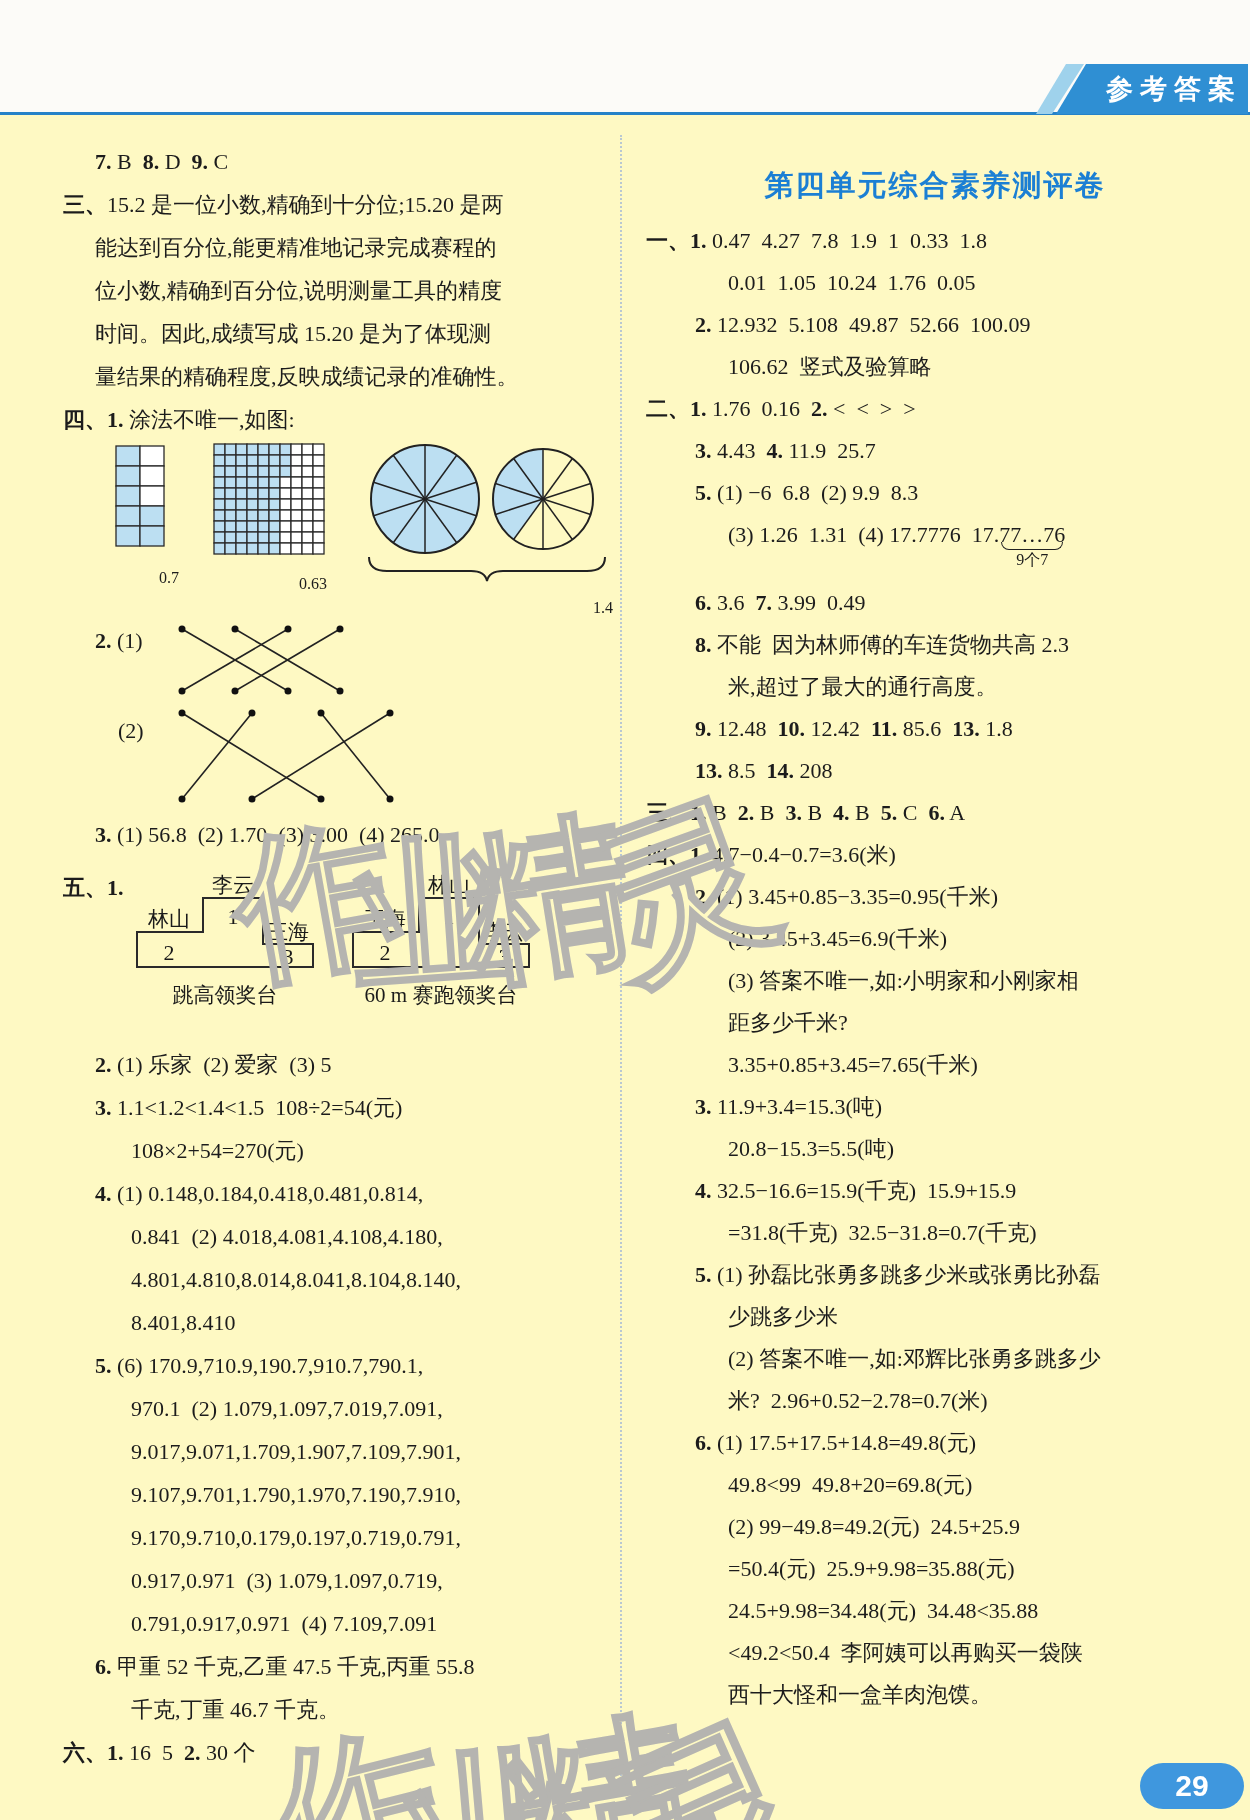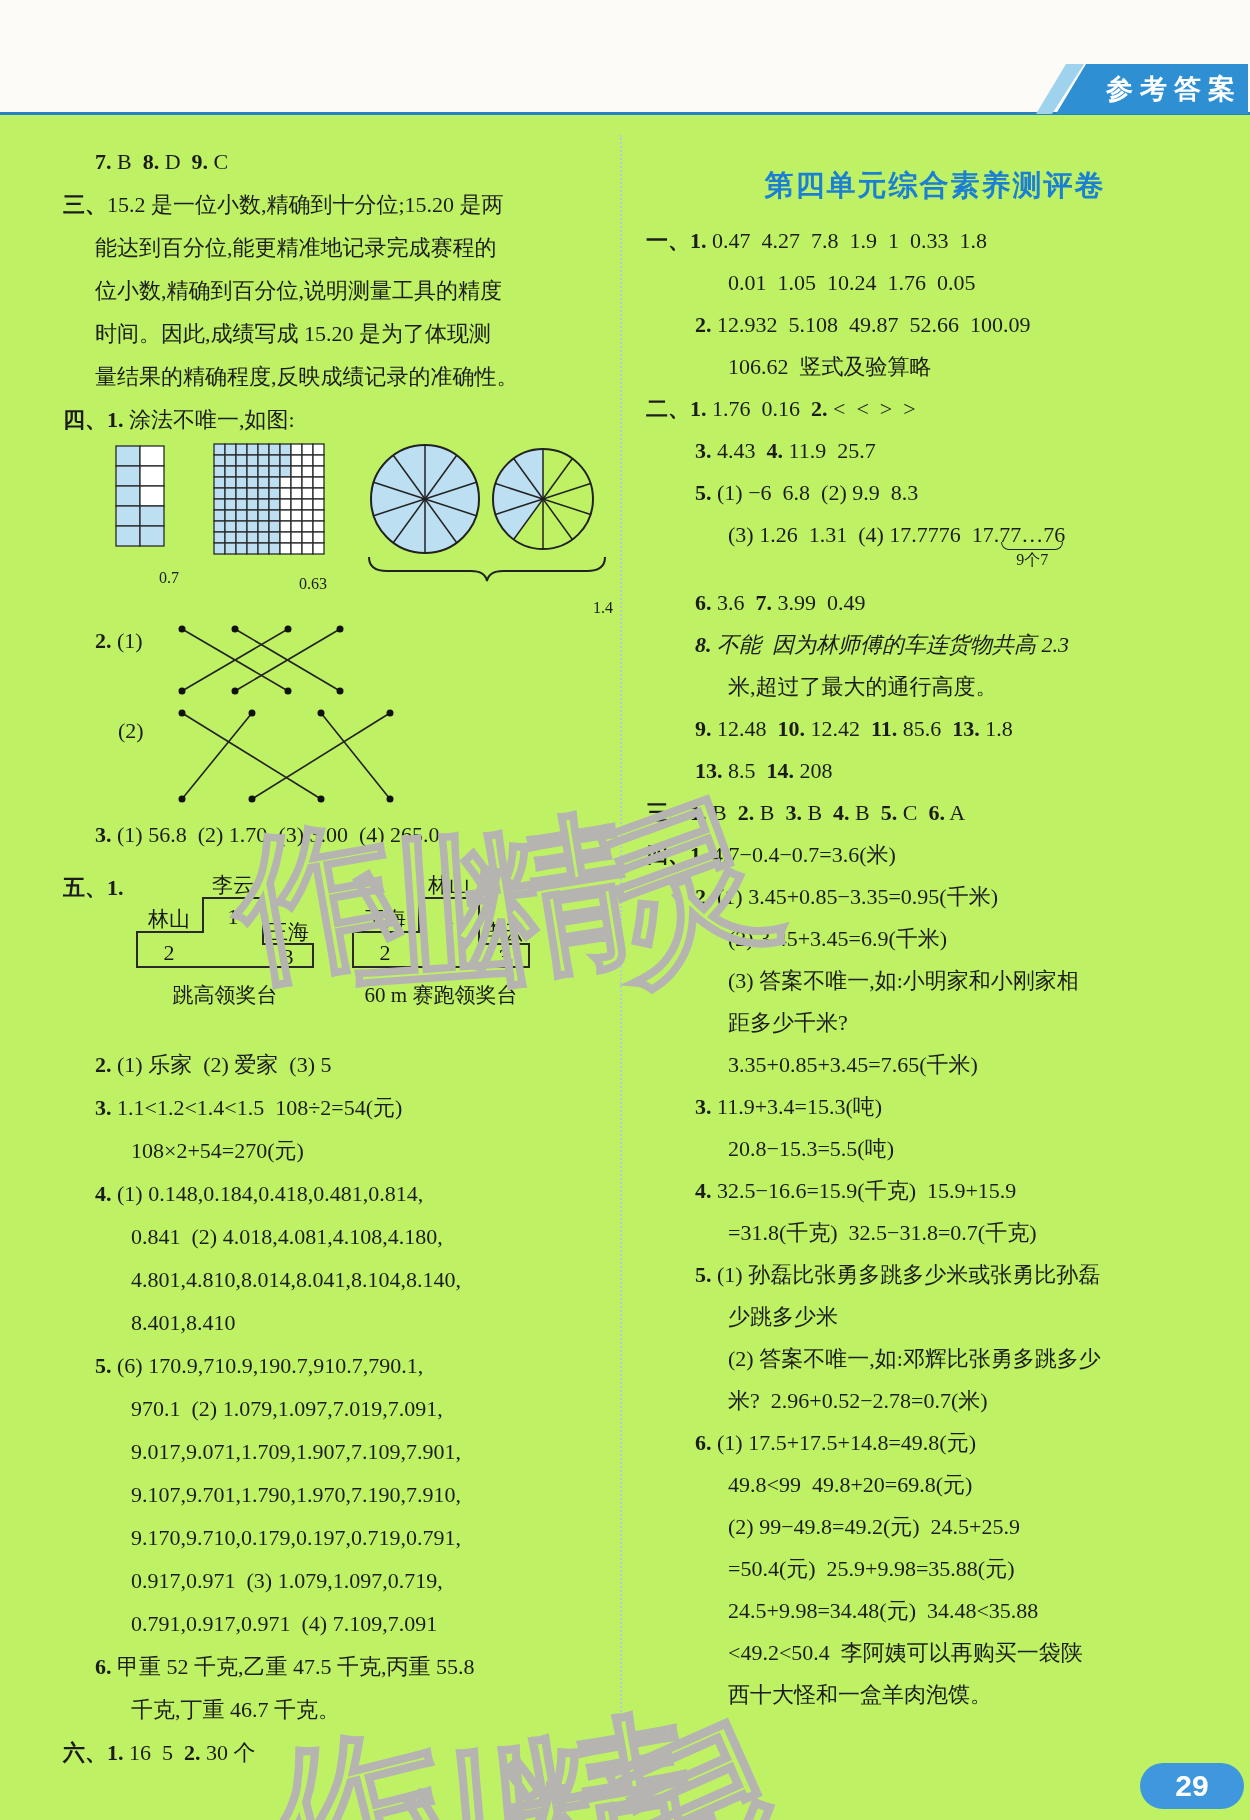--- a/index.html
+++ b/index.html
@@ -1,16 +1,16 @@
 <!DOCTYPE html>
 <html><head>
 <meta charset="utf-8">
 <style>
   html,body{margin:0;padding:0;background:#e8e6e2;}
-  .page{position:relative;width:1250px;height:1820px;background:#bef264;overflow:hidden;
+  .page{position:relative;width:1250px;height:1820px;background:#fef9c3;overflow:hidden;
         font-family:"Liberation Serif","DejaVu Serif",serif;color:#1c1c1c;}
   .top-band{position:absolute;left:0;top:0;width:1250px;height:112px;background:#fcfbf8;}
   .rule{position:absolute;left:0;top:112px;width:1250px;height:3px;background:#2582c8;}
   .tab-hl{position:absolute;left:1036px;top:64px;width:200px;height:50px;background:#9fd2ec;
           clip-path:polygon(30px 0,48px 0,16px 100%,0 100%);}
   .tab{position:absolute;left:1048px;top:64px;width:200px;height:50px;background:#2f8fd3;
        clip-path:polygon(38px 0,100% 0,100% 100%,8px 100%);}
   .tab span{display:block;padding-left:58px;color:#ffffff;letter-spacing:7px;
        font:bold 27px/50px "Liberation Sans","DejaVu Sans",sans-serif;}
   .divider{position:absolute;left:620px;top:135px;height:1645px;border-left:2px dotted #b9c8d2;}
@@ -315,21 +315,21 @@
     <div id="rgroup">
         <div class="line" style="padding-left: 0px;"><span class="bn">一、</span><span class="bn">1.</span><span> 0.47  4.27  7.8  1.9  1  0.33  1.8</span></div>
         <div class="line" style="padding-left: 82px;"><span>0.01  1.05  10.24  1.76  0.05</span></div>
         <div class="line" style="padding-left: 49px;"><span class="bn">2.</span><span> 12.932  5.108  49.87  52.66  100.09</span></div>
         <div class="line" style="padding-left: 82px;"><span>106.62  竖式及验算略</span></div>
         <div class="line" style="padding-left: 0px;"><span class="bn">二、</span><span class="bn">1.</span><span> 1.76  0.16  </span><span class="bn">2.</span><span> &lt;  &lt;  &gt;  &gt;</span></div>
         <div class="line" style="padding-left: 49px;"><span class="bn">3.</span><span> 4.43  </span><span class="bn">4.</span><span> 11.9  25.7</span></div>
         <div class="line" style="padding-left: 49px;"><span class="bn">5.</span><span> (1) −6  6.8  (2) 9.9  8.3</span></div>
         <div class="line mb" style="padding-left: 82px;"><span>(3) 1.26  1.31  (4) 17.7776  17.</span><span class="u-wrap"><span>77…76</span><span class="u-brace"></span><span class="u-under">9个7</span></span></div>
         <div class="line" style="padding-left: 49px;"><span class="bn">6.</span><span> 3.6  </span><span class="bn">7.</span><span> 3.99  0.49</span></div>
-        <div class="line" style="padding-left: 49px; font-style: italic;"><span class="bn">8.</span><span> 不能  因为林师傅的车连货物共高 2.3</span></div>
+        <div class="line" style="padding-left: 49px;"><span class="bn">8.</span><span> 不能  因为林师傅的车连货物共高 2.3</span></div>
         <div class="line" style="padding-left: 82px;"><span>米,超过了最大的通行高度。</span></div>
         <div class="line" style="padding-left: 49px;"><span class="bn">9.</span><span> 12.48  </span><span class="bn">10.</span><span> 12.42  </span><span class="bn">11.</span><span> 85.6  </span><span class="bn">13.</span><span> 1.8</span></div>
         <div class="line" style="padding-left: 49px;"><span class="bn">13.</span><span> 8.5  </span><span class="bn">14.</span><span> 208</span></div>
         <div class="line" style="padding-left: 0px;"><span class="bn">三、</span><span class="bn">1.</span><span> B  </span><span class="bn">2.</span><span> B  </span><span class="bn">3.</span><span> B  </span><span class="bn">4.</span><span> B  </span><span class="bn">5.</span><span> C  </span><span class="bn">6.</span><span> A</span></div>
         <div class="line" style="padding-left: 0px;"><span class="bn">四、</span><span class="bn">1.</span><span> 4.7−0.4−0.7=3.6(米)</span></div>
         <div class="line" style="padding-left: 49px;"><span class="bn">2.</span><span> (1) 3.45+0.85−3.35=0.95(千米)</span></div>
         <div class="line" style="padding-left: 82px;"><span>(2) 3.45+3.45=6.9(千米)</span></div>
         <div class="line" style="padding-left: 82px;"><span>(3) 答案不唯一,如:小明家和小刚家相</span></div>
         <div class="line" style="padding-left: 82px;"><span>距多少千米?</span></div>
         <div class="line" style="padding-left: 82px;"><span>3.35+0.85+3.45=7.65(千米)</span></div>

